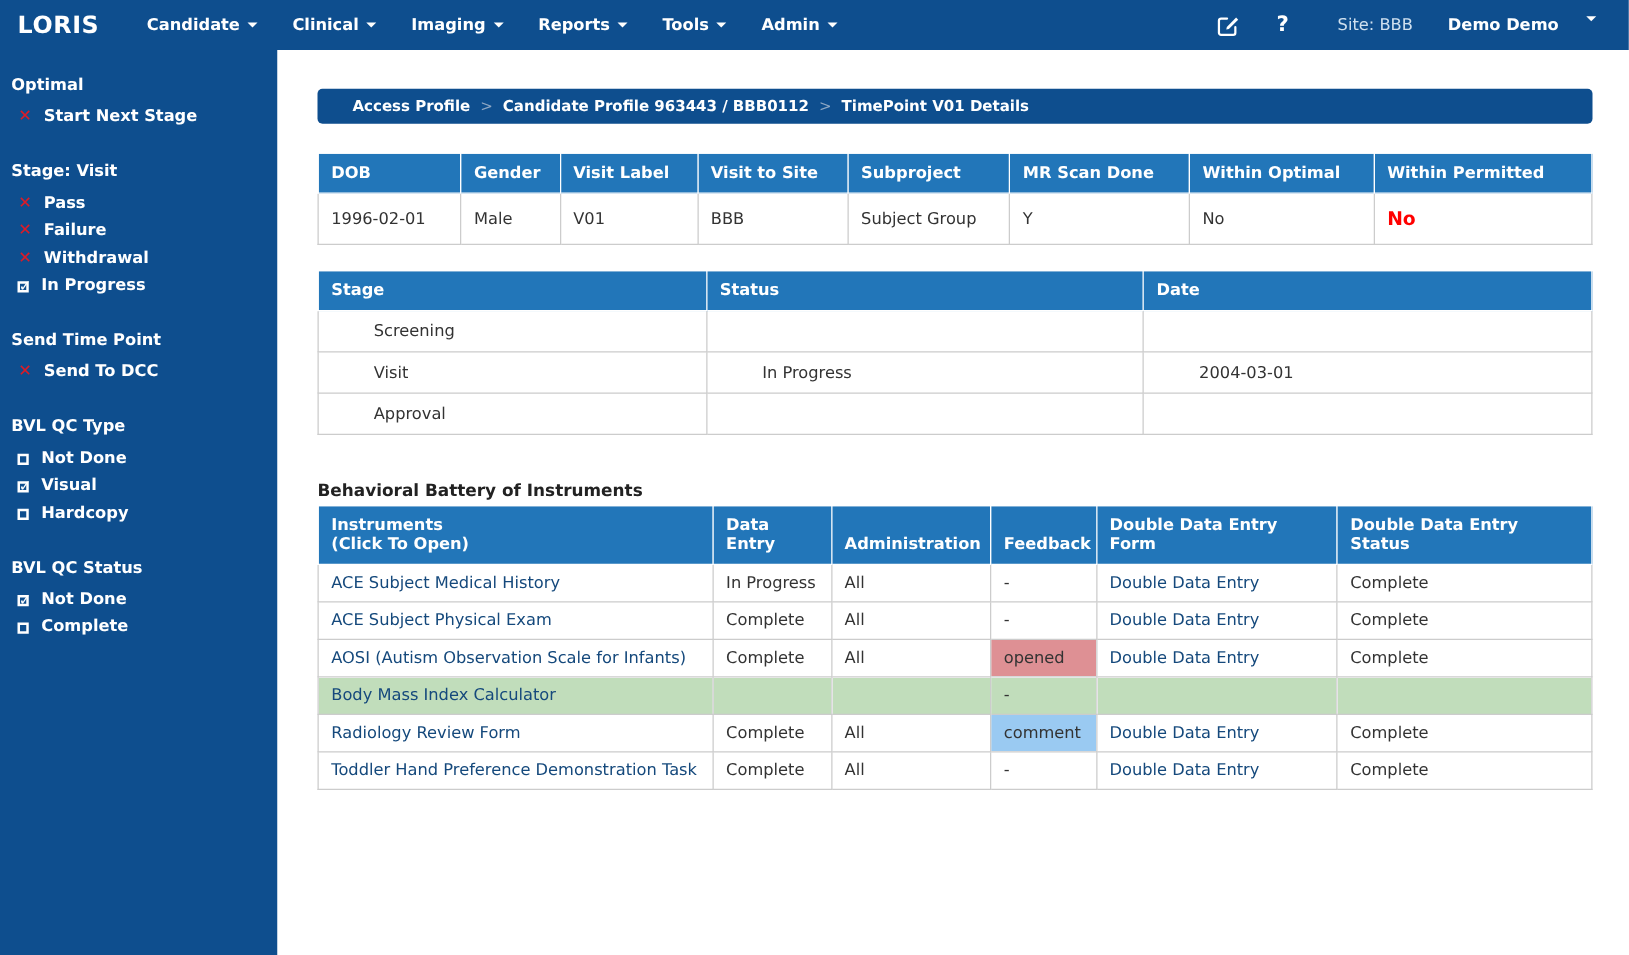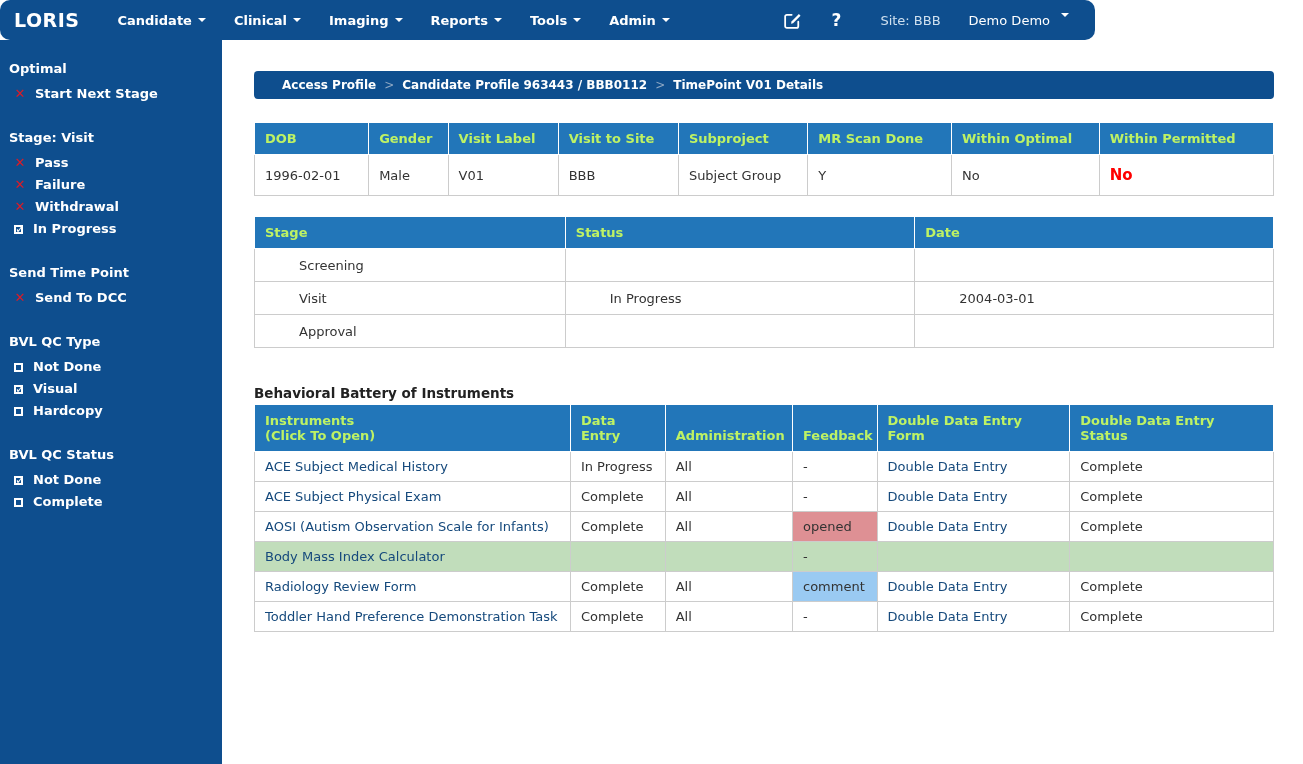--- a/index.html
+++ b/index.html
@@ -14,34 +14,34 @@
     --border:#CCCCCC;
   }
   *{box-sizing:border-box;}
   html,body{margin:0;padding:0;}
   body{
     width:1303px;height:764px;overflow:hidden;
     font-family:"DejaVu Sans","Liberation Sans",sans-serif;
     font-size:13px;color:#333;background:#fff;
   }
   
-  .navbar{position:absolute;top:0;left:0;width:1095px;height:40px;
-    background:var(--blue);display:flex;align-items:center;z-index:20;border-radius:10px;}
+  .navbar{position:absolute;top:0;left:0;width:1303px;height:40px;
+    background:var(--blue);display:flex;align-items:center;z-index:20;}
   .brand{color:#fff;font-size:19px;font-weight:700;letter-spacing:.5px;
     padding:0 24px 0 14px;cursor:pointer;}
   .nav-menus{display:flex;align-items:flex-start;height:100%;}
   .nav-item{color:#fff;font-weight:700;font-size:13px;padding:0 14px;height:100%;
     display:flex;align-items:center;gap:6px;cursor:pointer;}
   .caret{width:0;height:0;border-left:4px solid transparent;
     border-right:4px solid transparent;border-top:4px solid #fff;display:inline-block;}
   .nav-right{margin-left:auto;display:flex;align-items:center;gap:0;padding-right:26px;}
   .nav-icon-btn{width:44px;display:flex;justify-content:center;align-items:center;cursor:pointer;}
   .help-icon{color:#fff;font-weight:700;font-size:17px;}
   .site-label{color:#CFE0EF;padding:0 28px 0 22px;}
-  .user{color:#fff;font-weight:400;display:flex;align-items:flex-start;gap:11px;cursor:pointer;}
+  .user{color:#fff;font-weight:700;display:flex;align-items:flex-start;gap:22px;cursor:pointer;}
   
   .sidebar{position:absolute;top:40px;left:0;bottom:0;width:222px;
     background:var(--blue);padding:21px 8px 0 9px;}
   .sb-heading{color:#fff;font-weight:700;font-size:13px;margin:25px 0 7px 0;}
   .sb-heading:first-child{margin-top:0;}
   .sb-item{display:flex;align-items:center;gap:9px;padding:3px 0 3px 5px;
     color:#fff;font-weight:600;font-size:13px;cursor:pointer;line-height:16px;}
   .x-icon{color:var(--xred);font-weight:700;font-size:13px;width:12px;flex:0 0 12px;text-align:center;}
   .cb{width:9px;height:9px;border:2px solid #fff;display:inline-block;position:relative;
     flex:0 0 9px;margin:0 1px 0 0;}
@@ -49,21 +49,21 @@
     font-size:12px;font-weight:700;}
   
   .content{position:absolute;top:40px;left:222px;width:1081px;height:724px;
     background:#fff;padding:31px 29px 10px 32px;overflow:hidden;}
   .breadcrumb{background:var(--blue);color:#fff;border-radius:4px;
     padding:7px 28px;font-size:12px;font-weight:700;margin-bottom:23px;
     display:flex;align-items:center;gap:8px;height:28px;}
   .bc-item{cursor:pointer;}
   .bc-sep{color:#8FA8C4;font-weight:400;}
   table{width:100%;border-collapse:collapse;table-layout:fixed;}
-  th{background:var(--thblue);color:#bef264;text-align:left;font-weight:700;
+  th{background:var(--thblue);color:#ffffff;text-align:left;font-weight:700;
     padding:8px 10px;border:1px solid #fff;font-size:13px;white-space:pre-line;}
   td{border:1px solid var(--border);padding:7px 10px;background:#fff;
     font-size:13px;color:#333;overflow:hidden;white-space:nowrap;}
   table{border:1px solid var(--border);}
   .visit-table td{padding:11px 10px;}
   .visit-table{margin-bottom:20px;}
   .stage-table td{height:33px;padding-left:44px;}
   .section-title{font-weight:700;color:#222;margin:37px 0 3px 0;font-size:13.5px;}
   .instruments-table th{vertical-align:bottom;}
   .permitted-no{color:var(--nored);font-weight:700;font-size:15px;}

